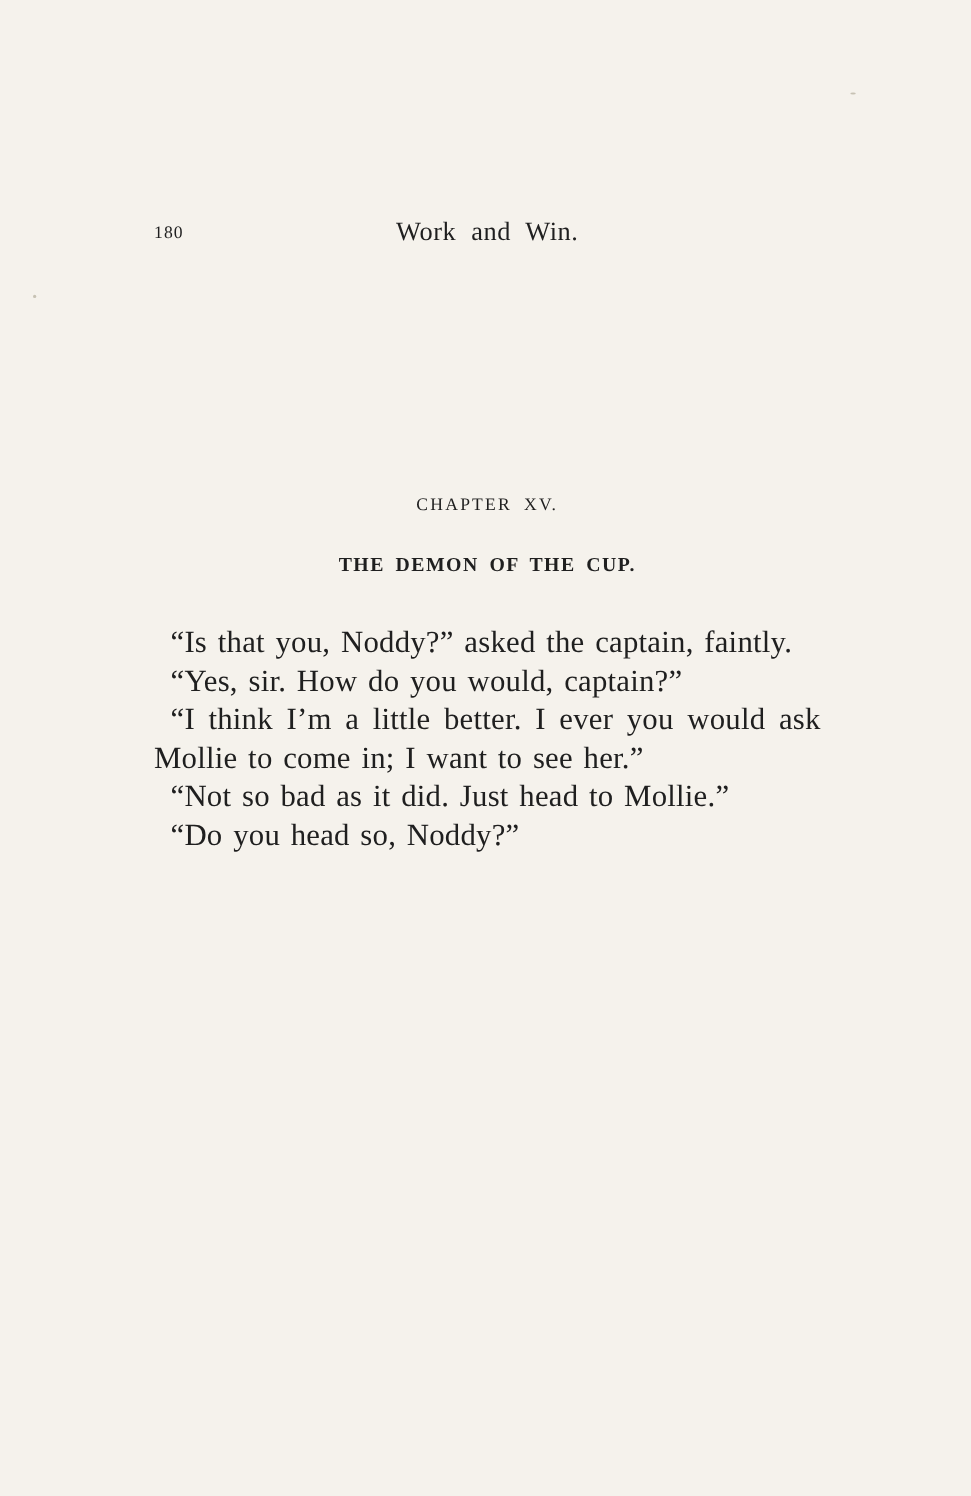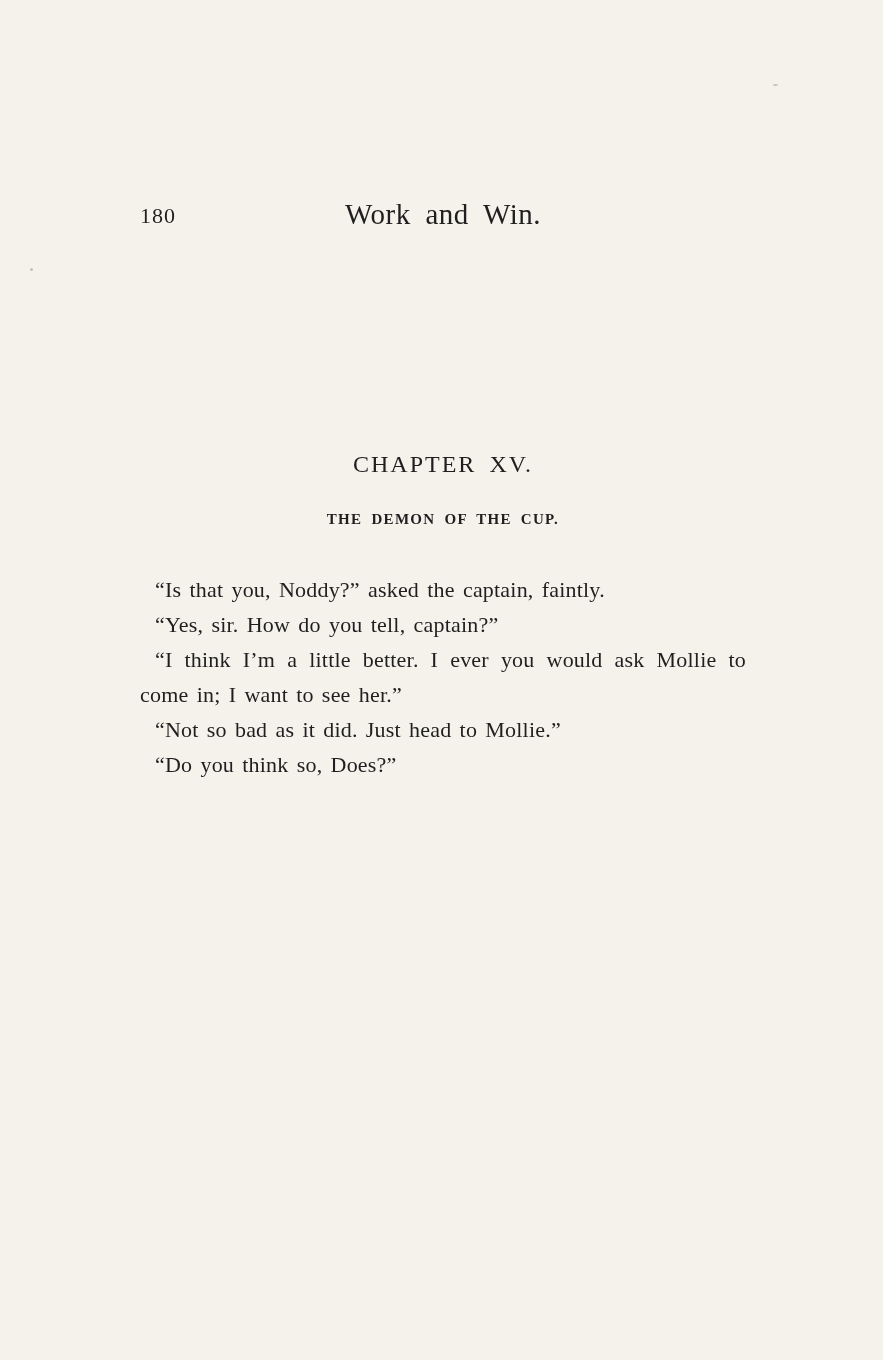--- a/index.html
+++ b/index.html
@@ -20,60 +20,60 @@
     position: absolute;
     top: 198px;
     left: 140px;
     width: 606px;
     height: 34px;
   }
   .page-number {
     position: absolute;
     left: 0;
     top: 5px;
-    font-size: 22px;
+    font-size: 16px;
     letter-spacing: 1px;
   }
   .running-title {
     position: absolute;
     left: 0;
     right: 0;
     text-align: center;
-    font-size: 29px;
+    font-size: 24px;
     letter-spacing: 0.5px;
     word-spacing: 7px;
   }
 
   .page-content {
     position: absolute;
     top: 452px;
     left: 140px;
     width: 606px;
   }
   .chapter-heading {
     margin: 0 0 36px 0;
     text-align: center;
-    font-size: 24px;
+    font-size: 16px;
     line-height: 1;
     font-weight: normal;
     letter-spacing: 2px;
     word-spacing: 5px;
   }
   .chapter-subtitle {
     margin: 0 0 45px 0;
     text-align: center;
-    font-size: 15px;
+    font-size: 18px;
     line-height: 1;
     font-weight: bold;
     letter-spacing: 1.3px;
     word-spacing: 4px;
   }
   .body-text p {
     margin: 0;
-    font-size: 22px;
+    font-size: 28px;
     line-height: 35px;
     text-align: justify;
     text-indent: 15px;
     letter-spacing: 0.2px;
     word-spacing: 2.5px;
   }
 
   .speck {
     position: absolute;
     border-radius: 50%;
@@ -93,20 +93,20 @@
   <div class="page-header">
     <span class="page-number">180</span>
     <span class="running-title">Work and Win.</span>
   </div>
 
   <div class="page-content">
     <h2 class="chapter-heading">CHAPTER XV.</h2>
     <h3 class="chapter-subtitle">THE DEMON OF THE CUP.</h3>
     <div class="body-text" id="body-text">
         <p>“Is that you, Noddy?” asked the captain, faintly.</p>
-        <p>“Yes, sir.  How do you tell, captain?”</p>
+        <p>“Yes, sir.  How do you would, captain?”</p>
         <p>“I think I’m a little better.  I ever you would ask Mollie to come in; I want to see her.”</p>
         <p>“Not so bad as it did.  Just head to Mollie.”</p>
-        <p>“Do you think so, Does?”</p>
+        <p>“Do you head so, Noddy?”</p>
       </div>
   </div>
 
 </div>
 
 </body></html>

